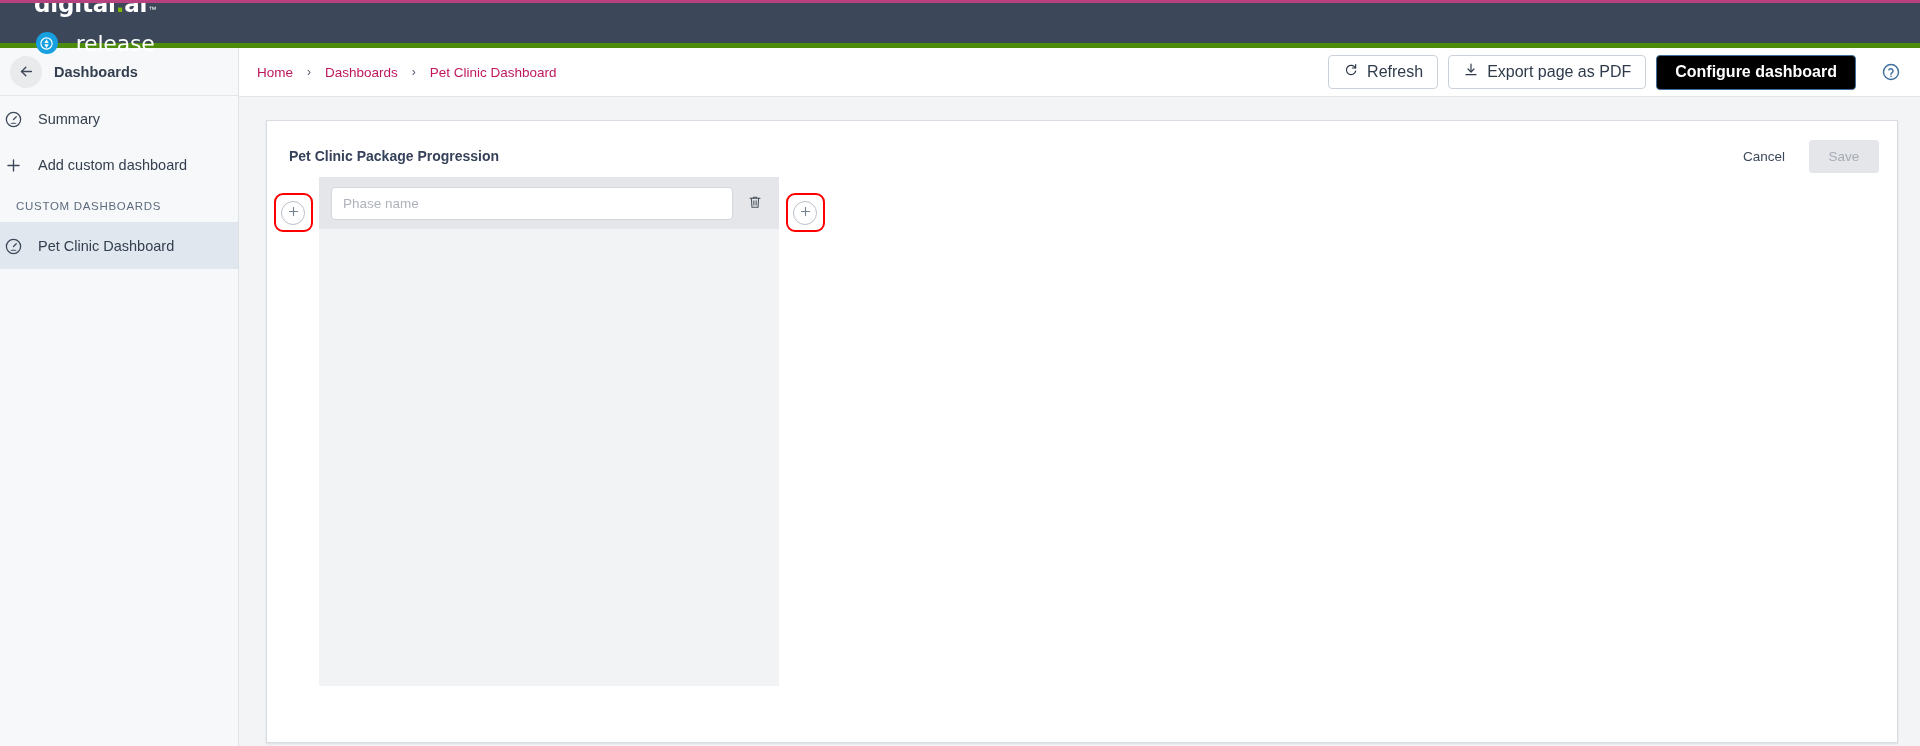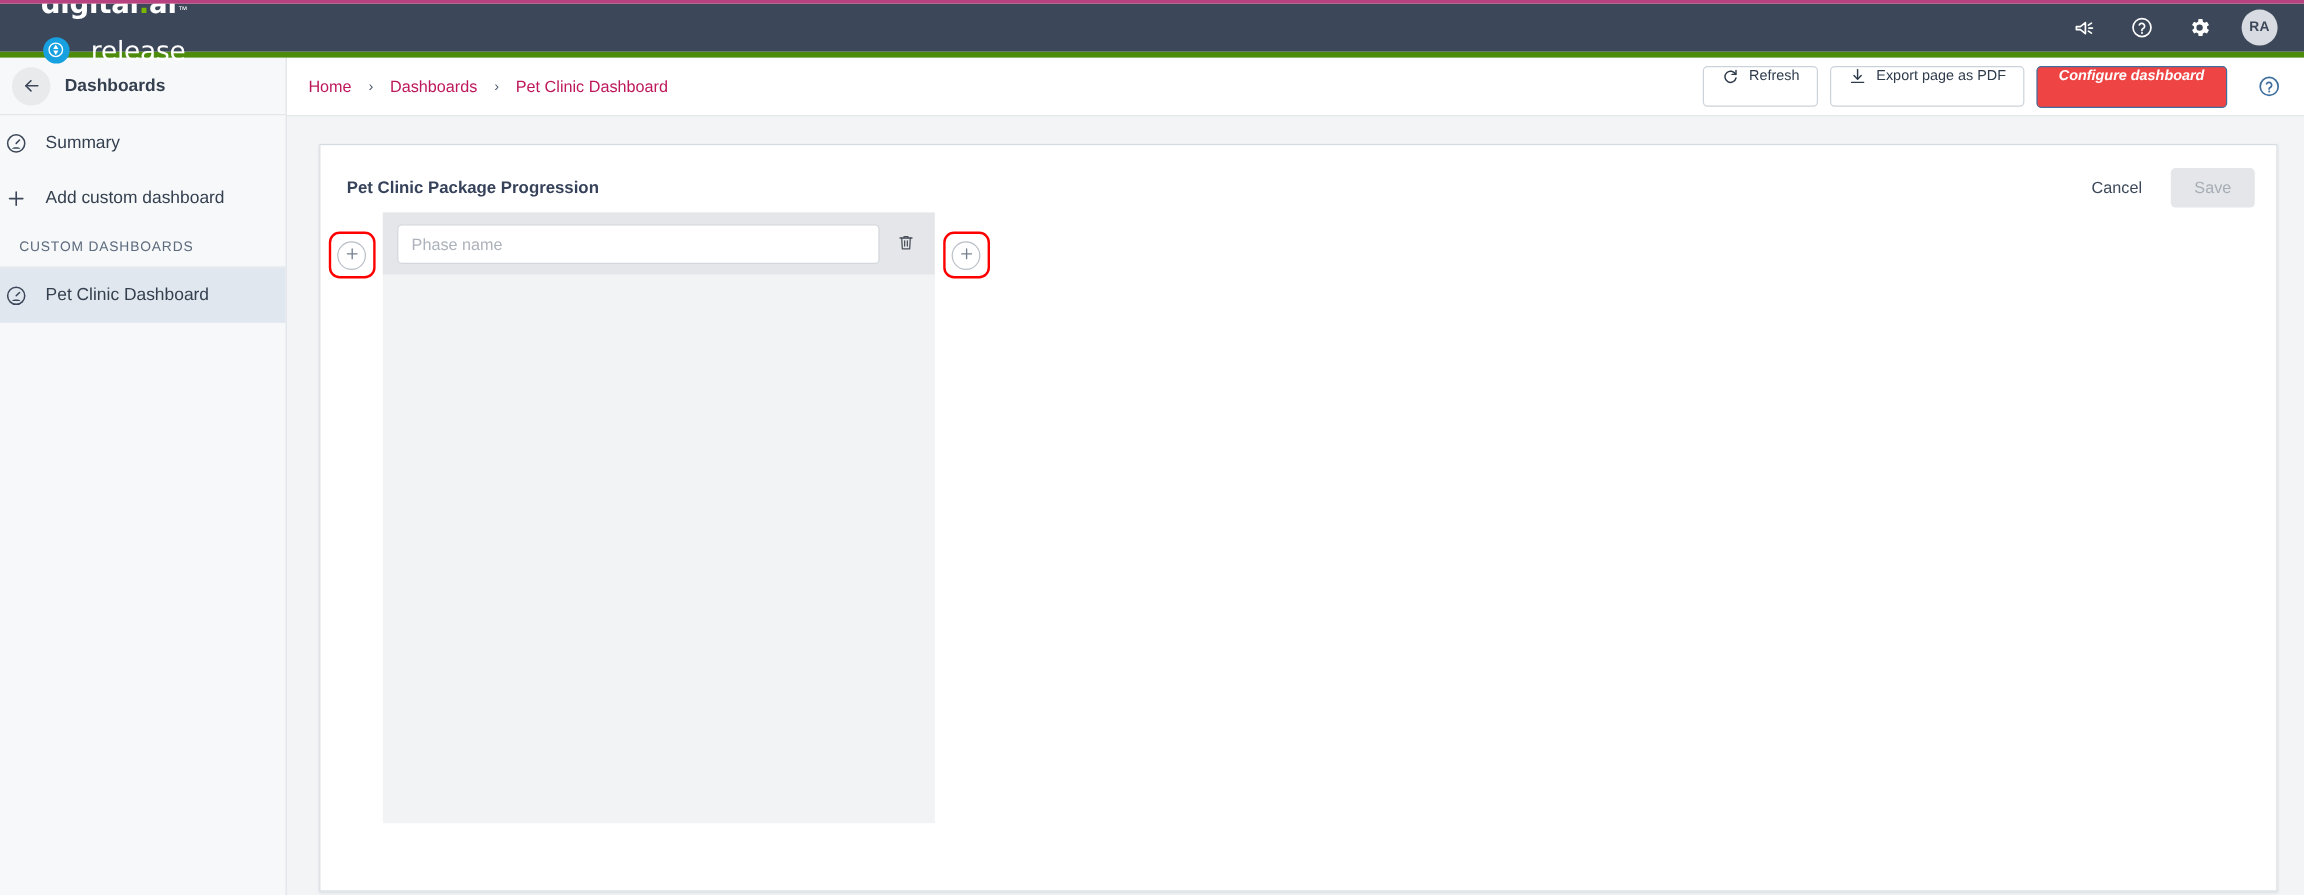--- a/index.html
+++ b/index.html
@@ -25,21 +25,21 @@
   }
   .brand { display: flex; align-items: center; padding-left: 34px; gap: 14px; flex-direction: column; }
   .brand-digitalai { display: flex; align-items: baseline; }
   .logo-text {
     font-size: 23px; font-weight: bold; color: #ffffff;
     letter-spacing: -0.2px; font-family: "DejaVu Sans", sans-serif;
     position: relative;
   }
   .logo-tm { font-size: 8px; color: #fff; vertical-align: super; margin-left: 1px; }
   .dot-green { color: #7ab800; }
-  .release-lockup { display: flex; gap: 18px; }
+  .release-lockup { display: flex; align-items: center; gap: 18px; }
   .release-badge {
     width: 22px; height: 22px; border-radius: 50%;
     background: #16a0e0; position: relative;
     display: flex; align-items: center; justify-content: center;
   }
   .release-badge svg { width: 15px; height: 15px; }
   .release-word {
     font-size: 22px; color: #ffffff; font-weight: 500;
     letter-spacing: -0.2px; font-family: "DejaVu Sans", sans-serif;
   }
@@ -126,29 +126,29 @@
     padding: 0 18px 0 18px;
   }
   .breadcrumb { display: flex; align-items: center; gap: 14px; }
   .bc-item { font-size: 13.5px; color: #be185d; cursor: pointer; }
   .bc-item.current { cursor: default; }
   .bc-sep { color: #4e5c6e; font-size: 12px; }
 
   .tb-actions { margin-left: auto; display: flex; align-items: center; gap: 10px; }
   .btn {
     height: 34px; border-radius: 4px;
-    display: inline-flex; gap: 8px;
-    font-size: 12px; padding: 0 14px; cursor: pointer;
+    display: inline-flex; align-items: center; gap: 8px;
+    font-size: 16px; padding: 0 14px; cursor: pointer;
     background: #ffffff; border: 1px solid #ccd2da; color: #2f3b4b;
     white-space: nowrap;
   }
   .btn svg { width: 16px; height: 16px; }
   .btn-primary {
-    background: #ef4444; border-color: #3d6e9e; color: #ffffff;
-    font-weight: bold; height: 35px; padding: 0 18px; font-style: italic;
+    background: #000000; border-color: #3d6e9e; color: #ffffff;
+    font-weight: bold; height: 35px; padding: 0 18px;
   }
   .help-round {
     width: 22px; height: 22px; margin-left: 14px;
     color: #3d6e9e; cursor: pointer;
     display: flex; align-items: center; justify-content: center;
   }
   .help-round svg { width: 20px; height: 20px; }
 
   
   .panel-wrap { padding: 23px 22px 0 27px; }
@@ -254,43 +254,20 @@
         <svg viewBox="0 0 24 24" fill="none" stroke="#ffffff" stroke-width="1.8">
           <circle cx="12" cy="12" r="9"></circle>
           <path d="M12 5 L8.5 11 L15.5 11 Z" fill="#ffffff" stroke="none"></path>
           <path d="M12 19 L8.5 13 L15.5 13 Z" fill="#ffffff" stroke="none"></path>
         </svg>
       </span>
       <span class="release-word">release</span>
     </div>
   </div>
 
-  <div class="header-right">
-    <div class="hdr-icon">
-      <svg viewBox="0 0 24 24" fill="none" stroke="currentColor" stroke-width="1.7" stroke-linecap="round" stroke-linejoin="round">
-        <path d="M4 11 L4 14 L8 14 L13 18 L13 7 L8 11 Z"></path>
-        <path d="M16 9.5 L19 7.5"></path>
-          <path d="M16.5 12.5 L20 12.5"></path>
-          <path d="M16 15.5 L19 17.5"></path>
-      </svg>
-    </div>
-    <div class="hdr-icon">
-      <svg viewBox="0 0 24 24" fill="none" stroke="currentColor" stroke-width="1.7">
-        <circle cx="12" cy="12" r="9"></circle>
-        <path d="M9.3 9.3a2.8 2.8 0 1 1 3.5 3.9c-.7.4-.9.9-.9 1.6" stroke-linecap="round"></path>
-        <circle cx="12" cy="17.4" r="1" fill="currentColor" stroke="none"></circle>
-      </svg>
-    </div>
-    <div class="hdr-icon">
-      <svg viewBox="0 0 24 24" fill="currentColor">
-        <path d="M19.4 13a7.6 7.6 0 0 0 0-2l2-1.5-2-3.4-2.4 1a7.5 7.5 0 0 0-1.7-1l-.4-2.6H10.9l-.4 2.6a7.5 7.5 0 0 0-1.7 1l-2.4-1-2 3.4L6.5 11a7.6 7.6 0 0 0 0 2l-2 1.5 2 3.4 2.4-1c.5.4 1.1.8 1.7 1l.4 2.6h3.9l.4-2.6c.6-.3 1.2-.6 1.7-1l2.4 1 2-3.4-2-1.5zM12 15.2A3.2 3.2 0 1 1 12 8.8a3.2 3.2 0 0 1 0 6.4z"></path>
-      </svg>
-    </div>
-    <div class="avatar">RA</div>
-  </div>
 </div>
 
 <div class="green-bar"></div>
 
 <div class="sidebar">
 
   <div class="sb-top">
     <span class="back-circle">
       <svg viewBox="0 0 24 24" fill="none" stroke="currentColor" stroke-width="1.9" stroke-linecap="round" stroke-linejoin="round">
         <path d="M19 12H5"></path>

